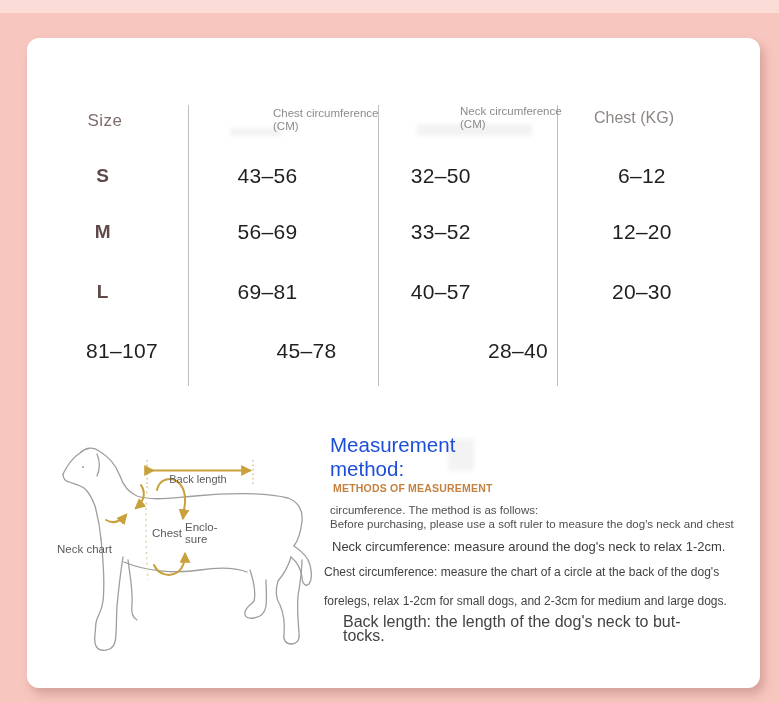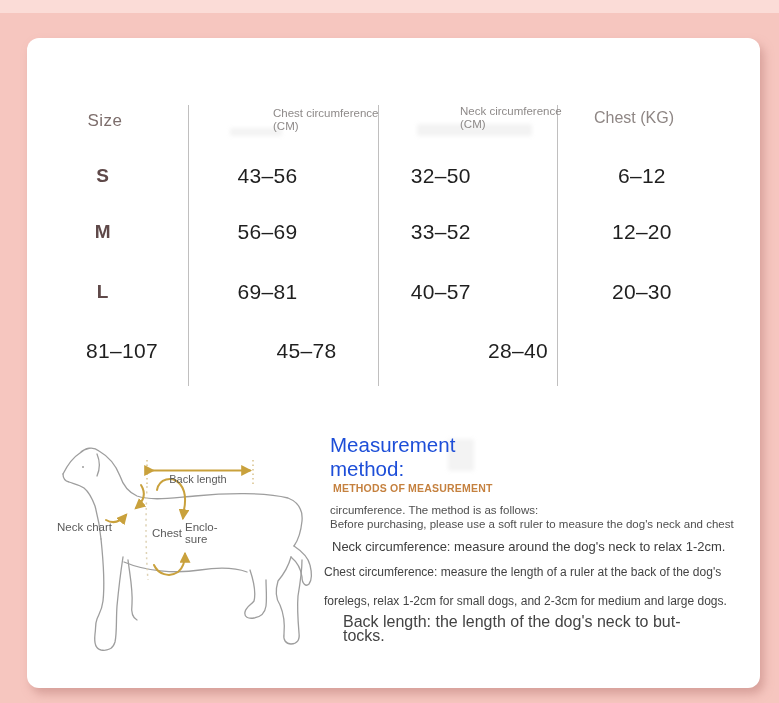--- a/index.html
+++ b/index.html
@@ -28,21 +28,21 @@
   .trow .c1{width:161px;text-align:center;font-size:19px;font-weight:700;color:#5f4949;}
   .trow .c2{width:190px;text-align:center;}
   .trow .c3{width:179px;text-align:center;}
   .trow .c4{width:160px;text-align:center;padding-left:42px;}
   .val{font-size:21px;color:#1f1f1f;letter-spacing:.3px;}
   .row-s{top:115px;} .row-m{top:171px;} .row-l{top:231px;} .row-xl{top:290px;}
   
   .dog-svg{position:absolute;left:13px;top:400px;}
   .dlabel{position:absolute;color:#5a5a5a;font-size:11.5px;line-height:12px;}
   .lbl-backlength{left:131px;top:415px;width:80px;text-align:center;font-size:11px;margin-top:20px;}
-  .lbl-neck{left:30px;top:483px;}
+  .lbl-neck{left:30px;top:505px;}
   .lbl-chest{left:125px;top:489px;}
   .lbl-enclosure{left:158px;top:483px;}
   
   .m-title{position:absolute;left:303px;top:395px;font-size:20.5px;line-height:24px;color:#1d4ed8;}
   .m-sub{position:absolute;left:306px;top:444px;font-size:10.5px;font-weight:700;
     color:#c5813f;letter-spacing:.2px;}
   .m-intro{position:absolute;left:303px;top:465px;font-size:11.5px;line-height:14px;color:#4f4f4f;}
   .m-neck{position:absolute;left:305px;top:501px;font-size:13px;color:#3d3d3d;}
   .m-chest1{position:absolute;left:297px;top:527px;font-size:12px;color:#434343;}
   .m-chest2{position:absolute;left:297px;top:556px;font-size:12px;color:#434343;}
@@ -146,20 +146,20 @@
   <div class="m-title">
     <div>Measurement</div>
     <div>method:</div>
   </div>
   <div class="m-sub">METHODS OF MEASUREMENT</div>
   <div class="m-intro">
     <div>circumference. The method is as follows:</div>
     <div>Before purchasing, please use a soft ruler to measure the dog's neck and chest</div>
   </div>
   <div class="m-neck">Neck circumference: measure around the dog's neck to relax 1-2cm.</div>
-  <div class="m-chest1">Chest circumference: measure the length of a ruler at the back of the dog's</div>
+  <div class="m-chest1">Chest circumference: measure the chart of a circle at the back of the dog's</div>
   <div class="m-chest2">forelegs, relax 1-2cm for small dogs, and 2-3cm for medium and large dogs.</div>
   <div class="m-back">
     <div>Back length: the length of the dog's neck to but-</div>
     <div>tocks.</div>
   </div>
 
 </div>
 
 </body></html>

